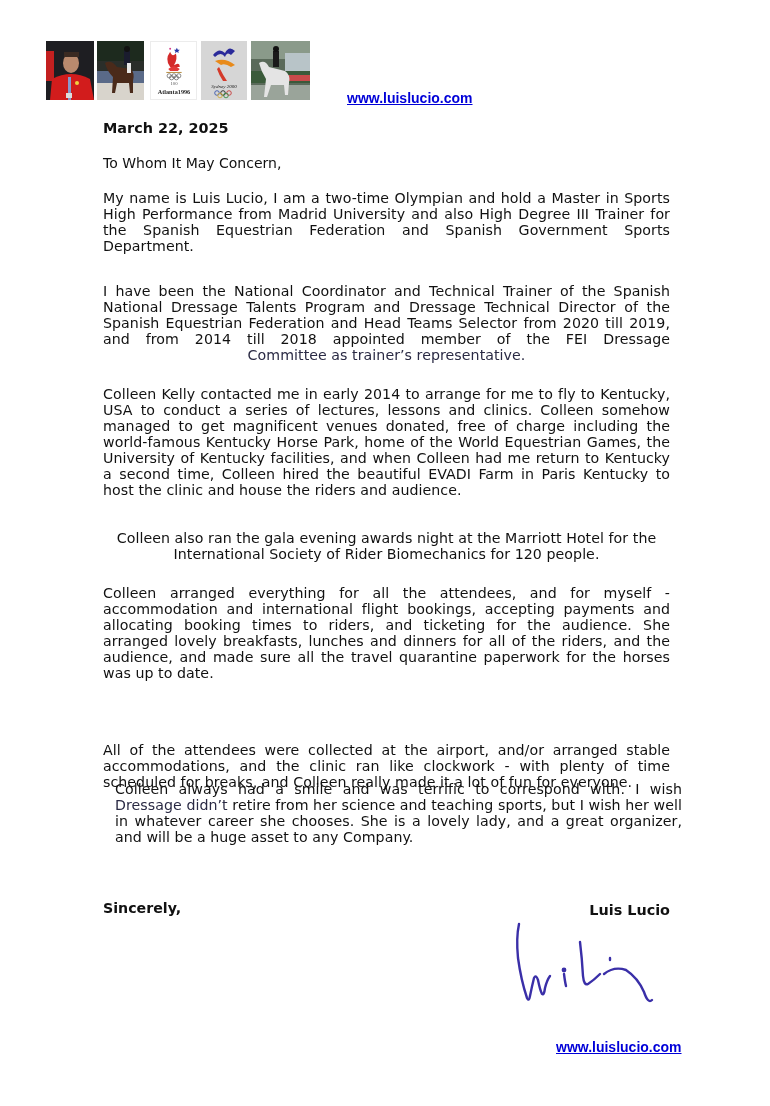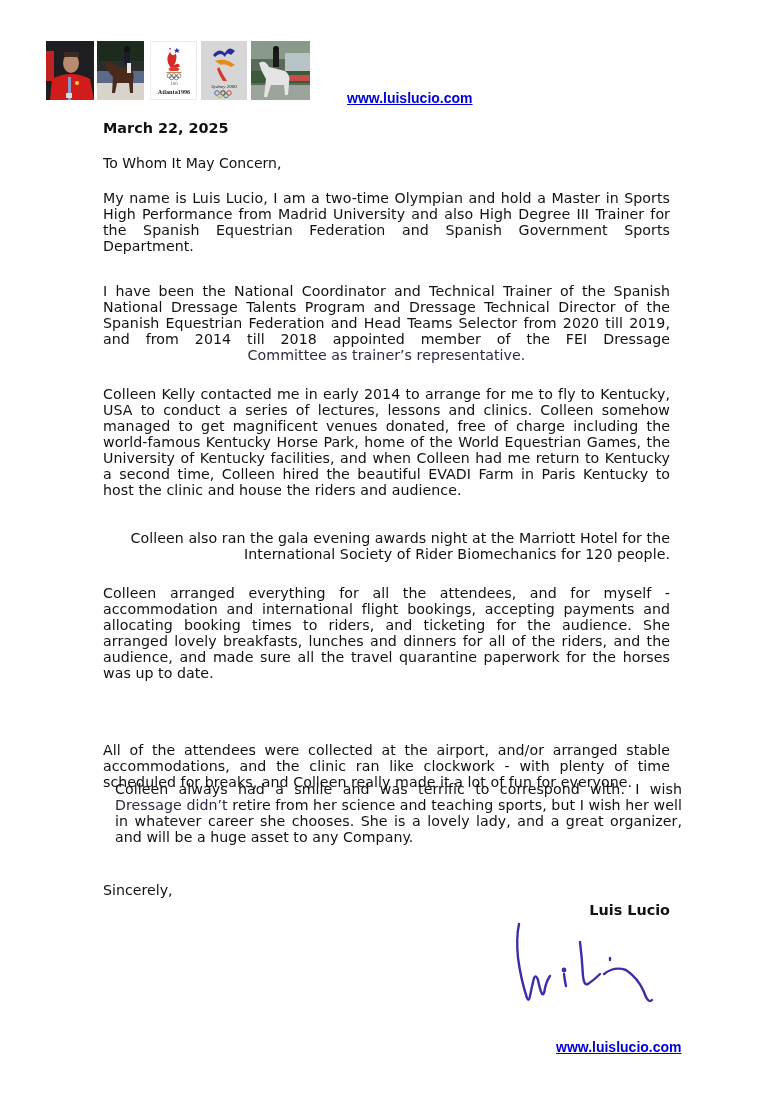--- a/index.html
+++ b/index.html
@@ -8,21 +8,21 @@
     .hdr-img { position: absolute; top: 41px; height: 59px; overflow: hidden; }
     .hdr-img svg { display: block; width: 100%; height: 100%; }
     .link { position: absolute; font-family: "Liberation Sans", sans-serif; font-weight: bold;
       font-size: 14px; color: #0000d8; text-decoration: underline; }
     .text { position: absolute; left: 103px; width: 567px; font-size: 14.2px; line-height: 16px;
       text-align: justify; letter-spacing: 0.05px; }
     .text p { margin: 0; }
     .date { position: absolute; left: 103px; top: 120px; font-weight: bold; font-size: 14.4px; }
     .salutation { position: absolute; left: 103px; top: 155px; font-size: 14px; }
     .justify-all { text-align-last: justify; }
-    .closing { position: absolute; left: 103px; top: 882px; font-size: 14.2px; }
+    .closing { position: absolute; left: 103px; top: 900px; font-size: 14.2px; font-weight: bold; }
     .signer { position: absolute; right: 100px; top: 902px; font-weight: bold; font-size: 14.4px; }
     .sig { position: absolute; left: 510px; top: 918px; width: 160px; height: 95px; }
     .alt { color: #2a2a44; }
   </style>
 </head>
 <body>
 
 <div class="hdr-img" style="left:46px;width:48px;">
   <svg viewBox="0 0 48 59" preserveAspectRatio="none">
     <rect width="48" height="59" fill="#1e1e22"></rect>
@@ -107,21 +107,21 @@
 
 <div class="text" style="top:283px;">
   <p class="justify-all">I have been the National Coordinator and Technical Trainer of the Spanish National Dressage Talents Program and Dressage Technical Director of the Spanish Equestrian Federation and Head Teams Selector from 2020 till 2019, and from 2014 till 2018 appointed member of the FEI Dressage</p>
   <p class="alt" style="text-align:center;">Committee as trainer’s representative.</p>
 </div>
 
 <div class="text" style="top:386px;">
   <p>Colleen Kelly contacted me in early 2014 to arrange for me to fly to Kentucky, USA to conduct a series of lectures, lessons and clinics. Colleen somehow managed to get magnificent venues donated, free of charge including the world-famous Kentucky Horse Park, home of the World Equestrian Games, the University of Kentucky facilities, and when Colleen had me return to Kentucky a second time, Colleen hired the beautiful EVADI Farm in Paris Kentucky to host the clinic and house the riders and audience.</p>
 </div>
 
-<div class="text" style="top:530px;text-align:right;">
+<div class="text" style="top:530px;text-align:center;">
   <p>Colleen also ran the gala evening awards night at the Marriott Hotel for the International Society of Rider Biomechanics for 120 people.</p>
 </div>
 
 <div class="text" style="top:585px;">
   <p>Colleen arranged everything for all the attendees, and for myself - accommodation and international flight bookings, accepting payments and allocating booking times to riders, and ticketing for the audience. She arranged lovely breakfasts, lunches and dinners for all of the riders, and the audience, and made sure all the travel quarantine paperwork for the horses was up to date.</p>
 </div>
 
 <div class="text" style="top:742px;">
   <p>All of the attendees were collected at the airport, and/or arranged stable accommodations, and the clinic ran like clockwork - with plenty of time scheduled for breaks, and Colleen really made it a lot of fun for everyone.</p>
 </div>

